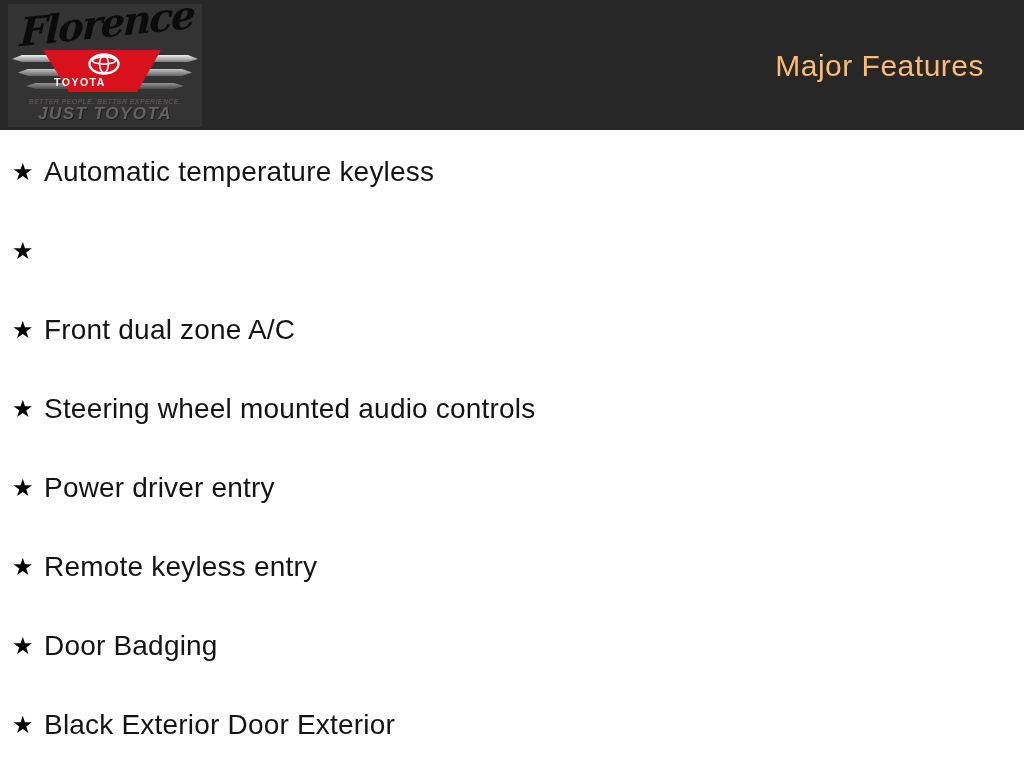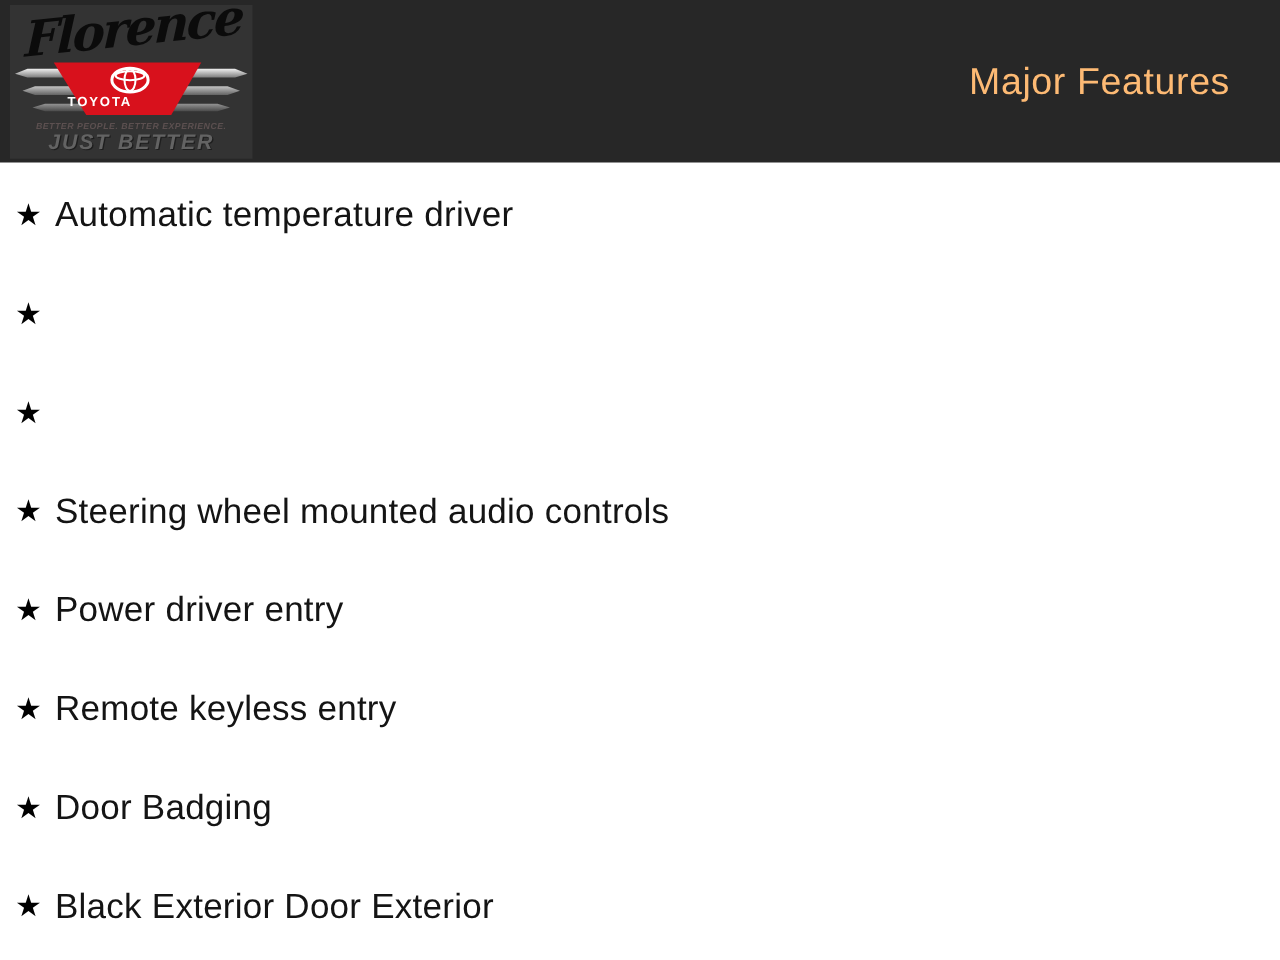--- a/index.html
+++ b/index.html
@@ -165,36 +165,37 @@
       <polygon points="35,46 153,46 129,88 61,88" fill="#d8111c"></polygon>
       <g stroke="#ffffff" fill="none">
         <ellipse cx="96" cy="60" rx="14.5" ry="9.5" stroke-width="2.4"></ellipse>
         <ellipse cx="96" cy="56.5" rx="11.5" ry="3.6" stroke-width="1.6"></ellipse>
         <ellipse cx="96" cy="60" rx="4.4" ry="8.8" stroke-width="1.6"></ellipse>
       </g>
     </svg>
 
     <div class="toyota-word">TOYOTA</div>
     <div class="tag-small">BETTER PEOPLE. BETTER EXPERIENCE.</div>
-    <div class="tag-large">JUST BETTER</div>
+    <div class="tag-large">JUST TOYOTA</div>
   </div>
 
   <div class="page-title">Major Features</div>
 </div>
 
 <ul class="features">
   <li>
     <span class="star">★</span>
-    <span class="feature-text">Automatic temperature driver</span>
-  </li>
-  <li>
-    <span class="star">★</span>
-  </li>
-  <li>
-    <span class="star">★</span>
+    <span class="feature-text">Automatic temperature keyless</span>
+  </li>
+  <li>
+    <span class="star">★</span>
+  </li>
+  <li>
+    <span class="star">★</span>
+    <span class="feature-text">Front dual zone A/C</span>
   </li>
   <li>
     <span class="star">★</span>
     <span class="feature-text">Steering wheel mounted audio controls</span>
   </li>
   <li>
     <span class="star">★</span>
     <span class="feature-text">Power driver entry</span>
   </li>
   <li>

